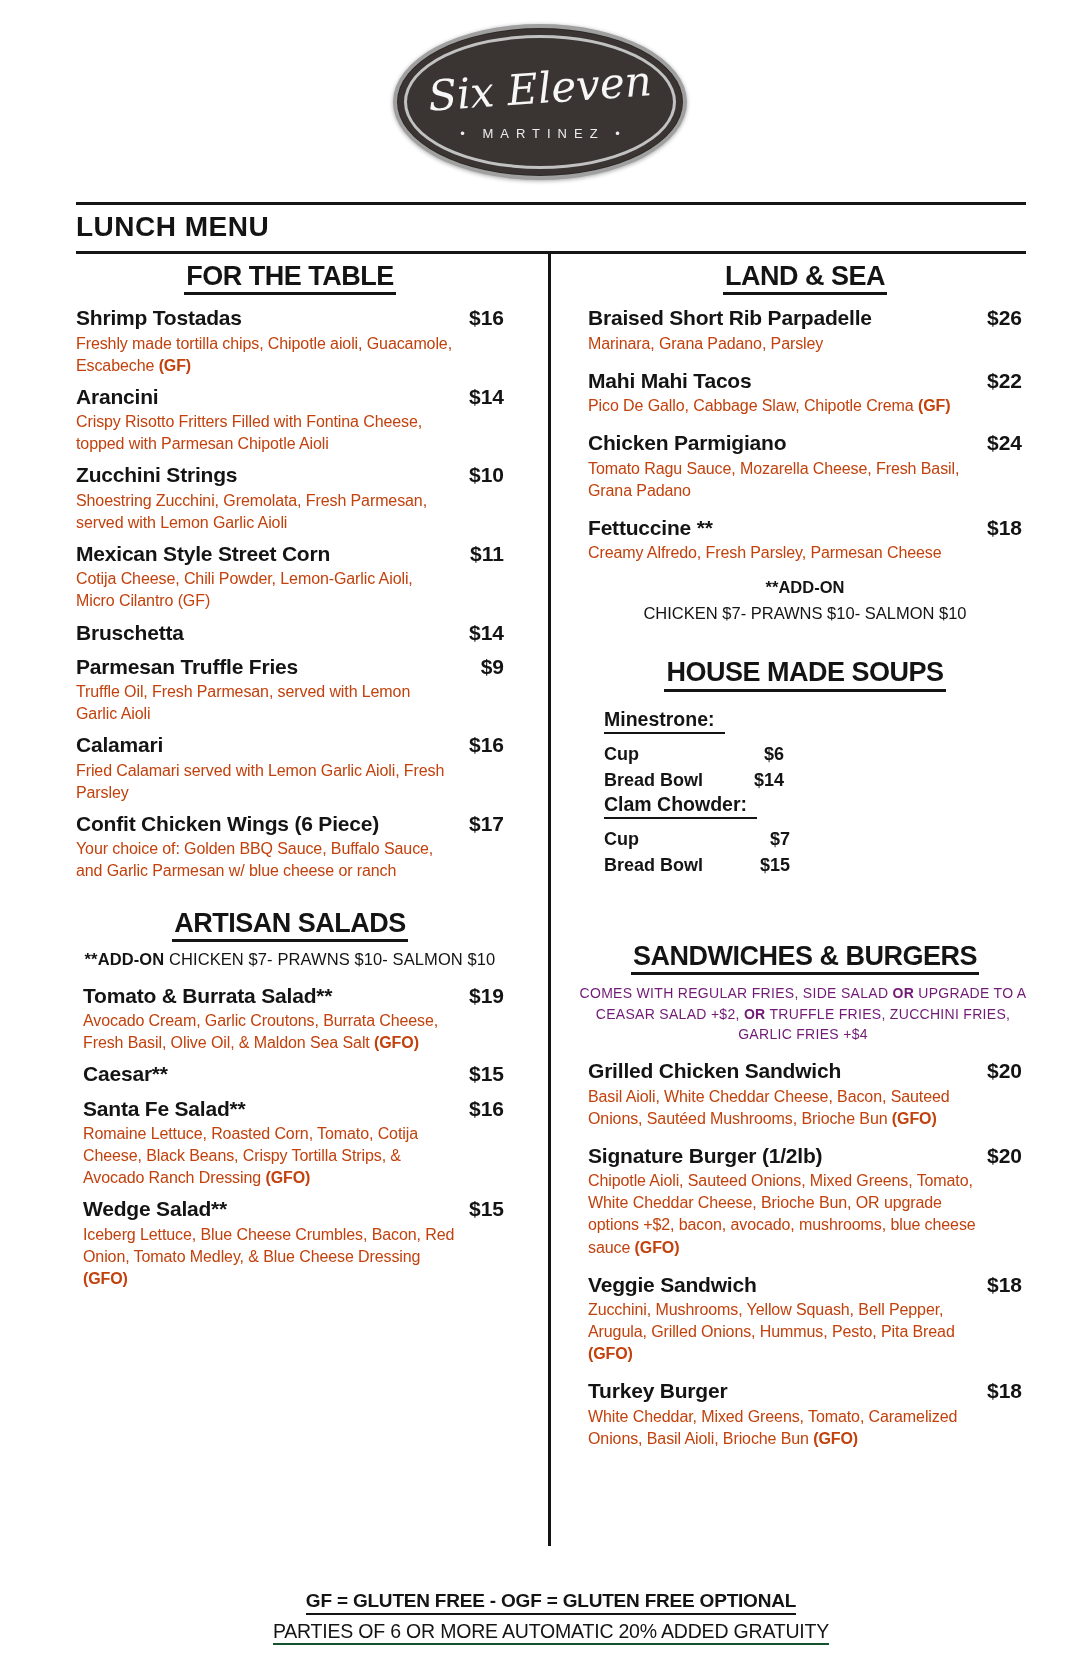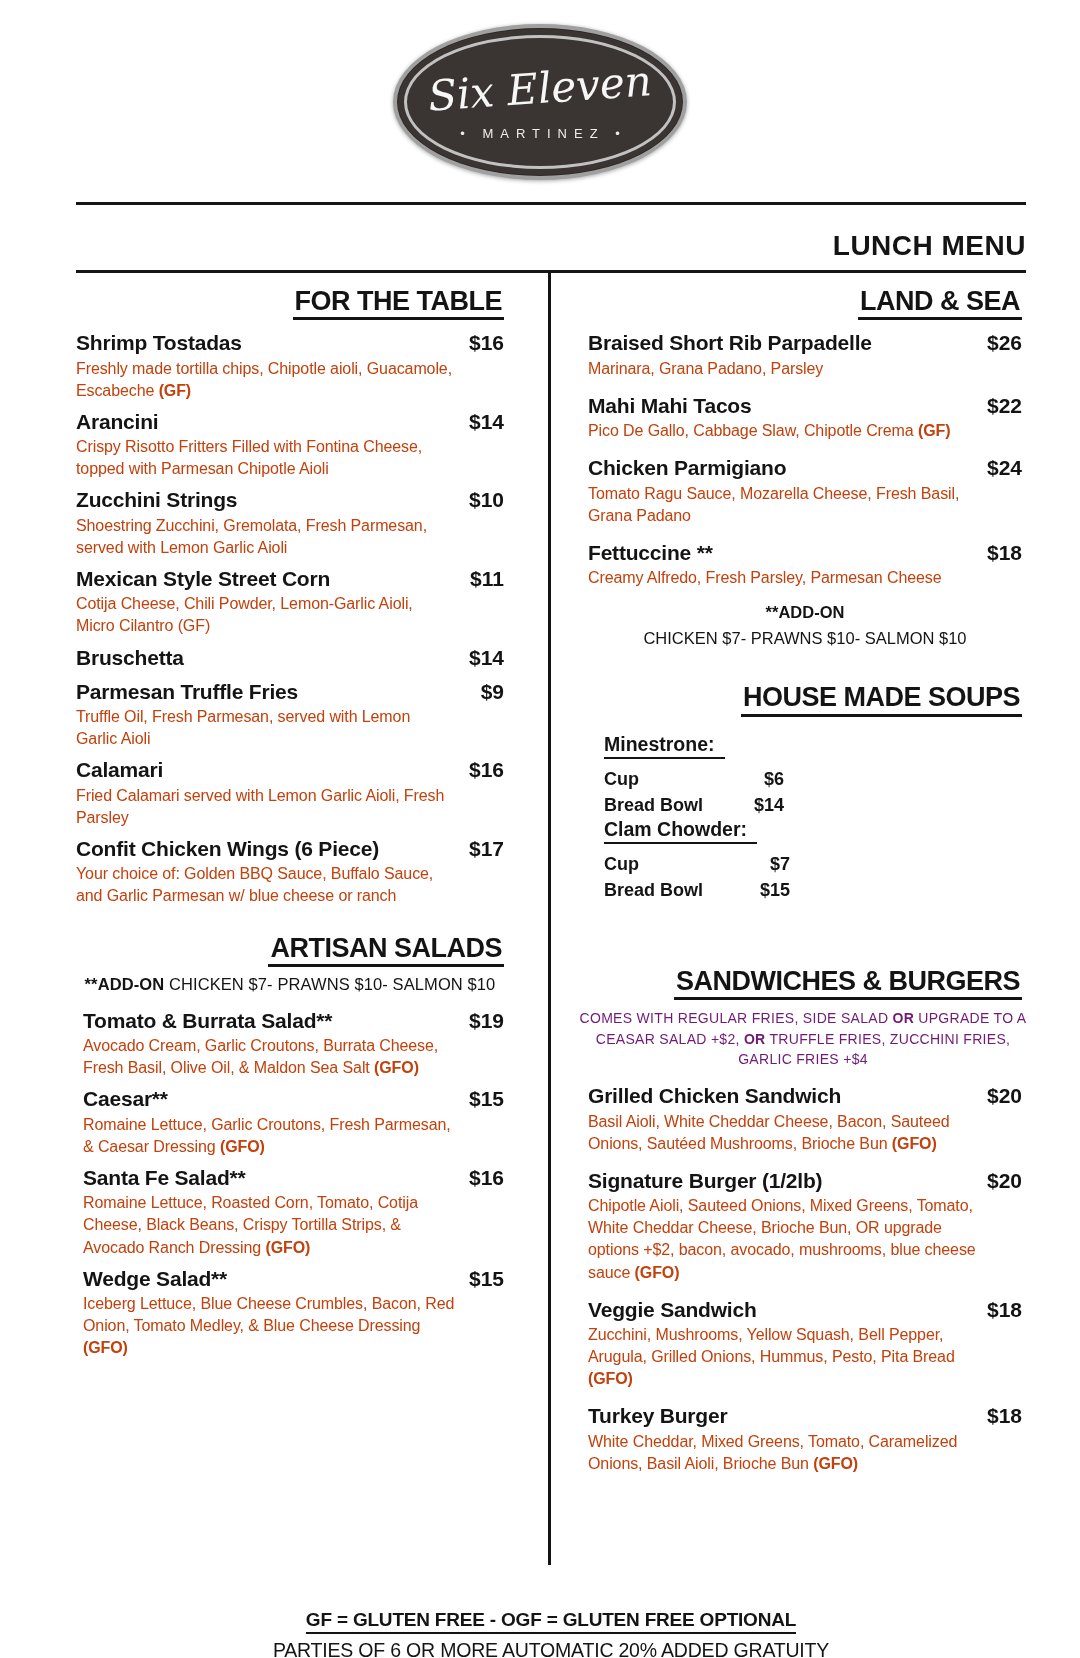--- a/index.html
+++ b/index.html
@@ -42,32 +42,32 @@
     font-size: 13px; letter-spacing: 7px;
     color: #ededed; margin-top: 16px;
     white-space: nowrap; padding-left: 7px;
   }
 
   
   .band { margin: 0 54px 0 76px; }
   .rule { height: 3px; background: #161616; }
   .rule-top { margin-top: 22px; }
   .menu-title {
-    text-align: right;
+    text-align: left;
     font-size: 28px; font-weight: bold; letter-spacing: 0.5px;
-    line-height: 1; padding: 27px 0 10px;
+    line-height: 1; padding: 8px 0 10px;
   }
 
   
   .columns { display: flex; align-items: stretch; min-height: 1292px; padding: 0 54px 0 76px; }
   .col-left  { width: 472px; padding: 6px 44px 0 0; }
   .divider   { width: 3px; background: #141414; }
   .col-right { flex: 1; padding: 6px 4px 0 37px; }
 
-  .section-head { text-align: right; margin: 8px 0 8px; }
+  .section-head { text-align: center; margin: 2px 0 8px; }
   .section-head .sh {
     display: inline-block;
     font-size: 27px; font-weight: bold; letter-spacing: -0.5px;
     line-height: 1.05;
     border-bottom: 3px solid #141414;
     padding: 0 2px 2px;
   }
 
   .item { margin-bottom: 5px; }
   .col-right .item { margin-bottom: 11px; }
@@ -229,21 +229,20 @@
             <span class="item-price">$19</span>
           </div>
           <p class="item-desc"><span>Avocado Cream, Garlic Croutons, Burrata Cheese, Fresh Basil, Olive Oil, &amp; Maldon Sea Salt</span> <b>(GFO)</b></p>
         </div>
 
         <div class="item">
           <div class="item-head">
             <span class="item-name">Caesar**</span>
             <span class="item-price">$15</span>
           </div>
-          <p class="item-desc"><span>Romaine Lettuce, Garlic Croutons, Fresh Parmesan, &amp; Caesar Dressing</span> <b>(GFO)</b></p>
         </div>
 
         <div class="item">
           <div class="item-head">
             <span class="item-name">Santa Fe Salad**</span>
             <span class="item-price">$16</span>
           </div>
           <p class="item-desc"><span>Romaine Lettuce, Roasted Corn, Tomato, Cotija Cheese, Black Beans, Crispy Tortilla Strips, &amp; Avocado Ranch Dressing</span> <b>(GFO)</b></p>
         </div>
 

